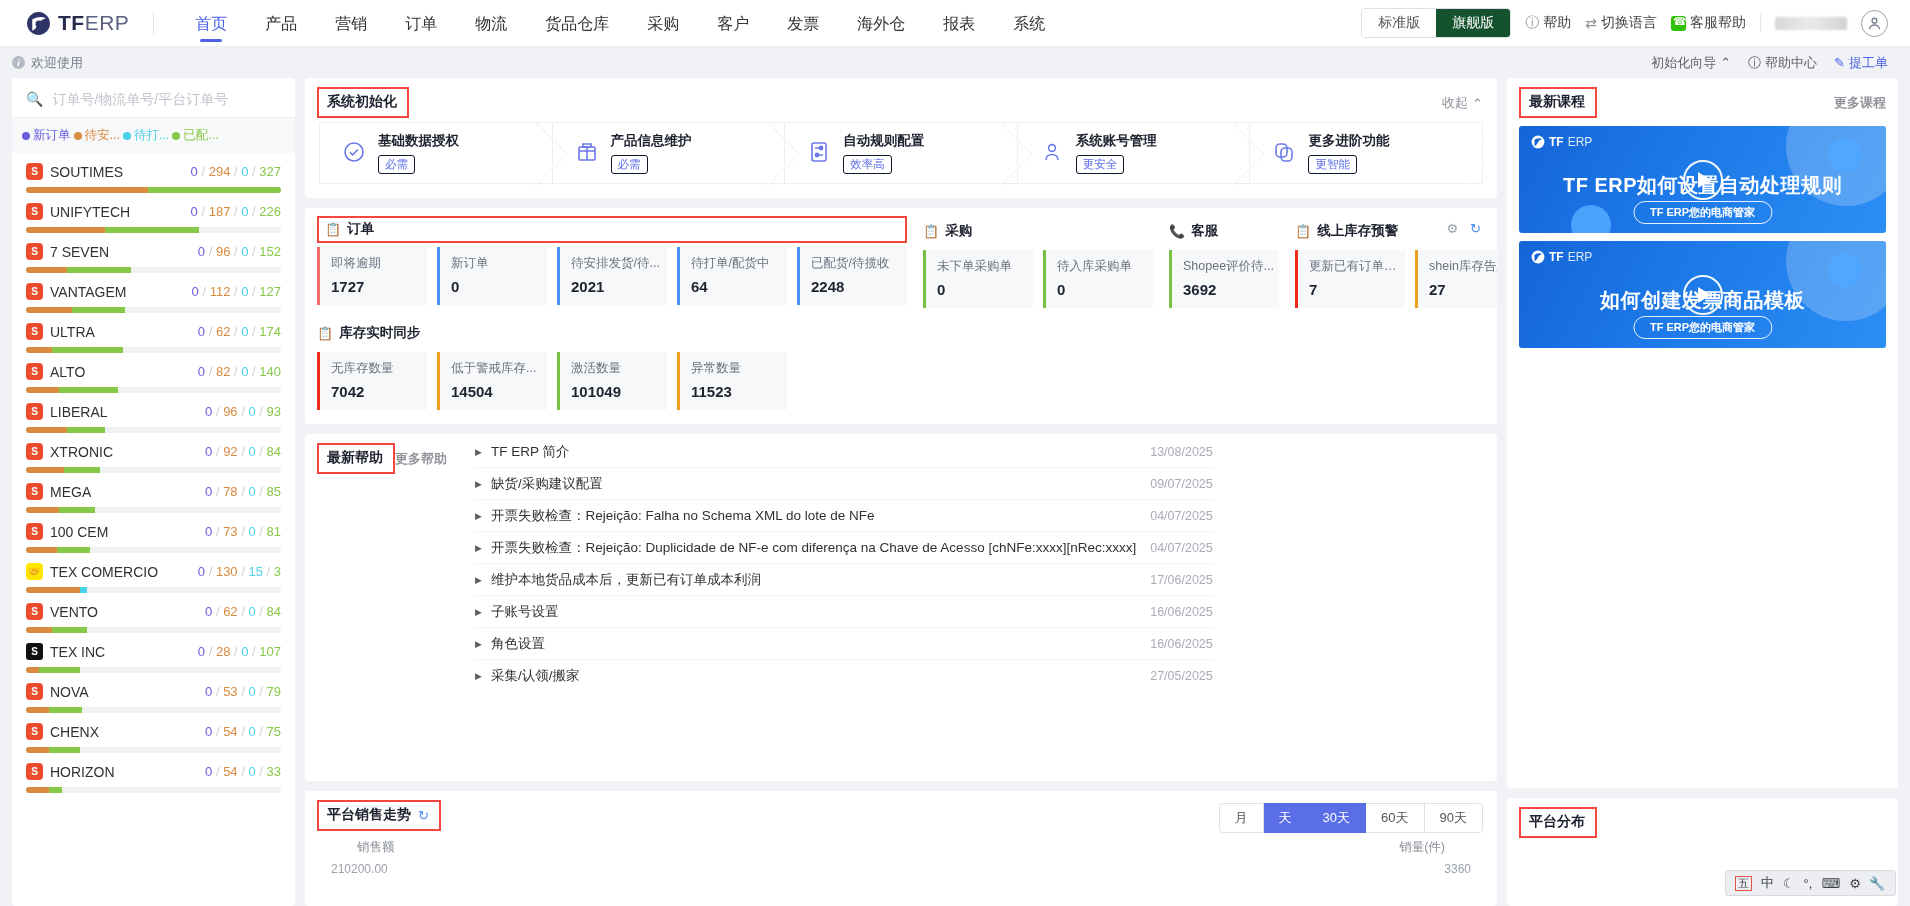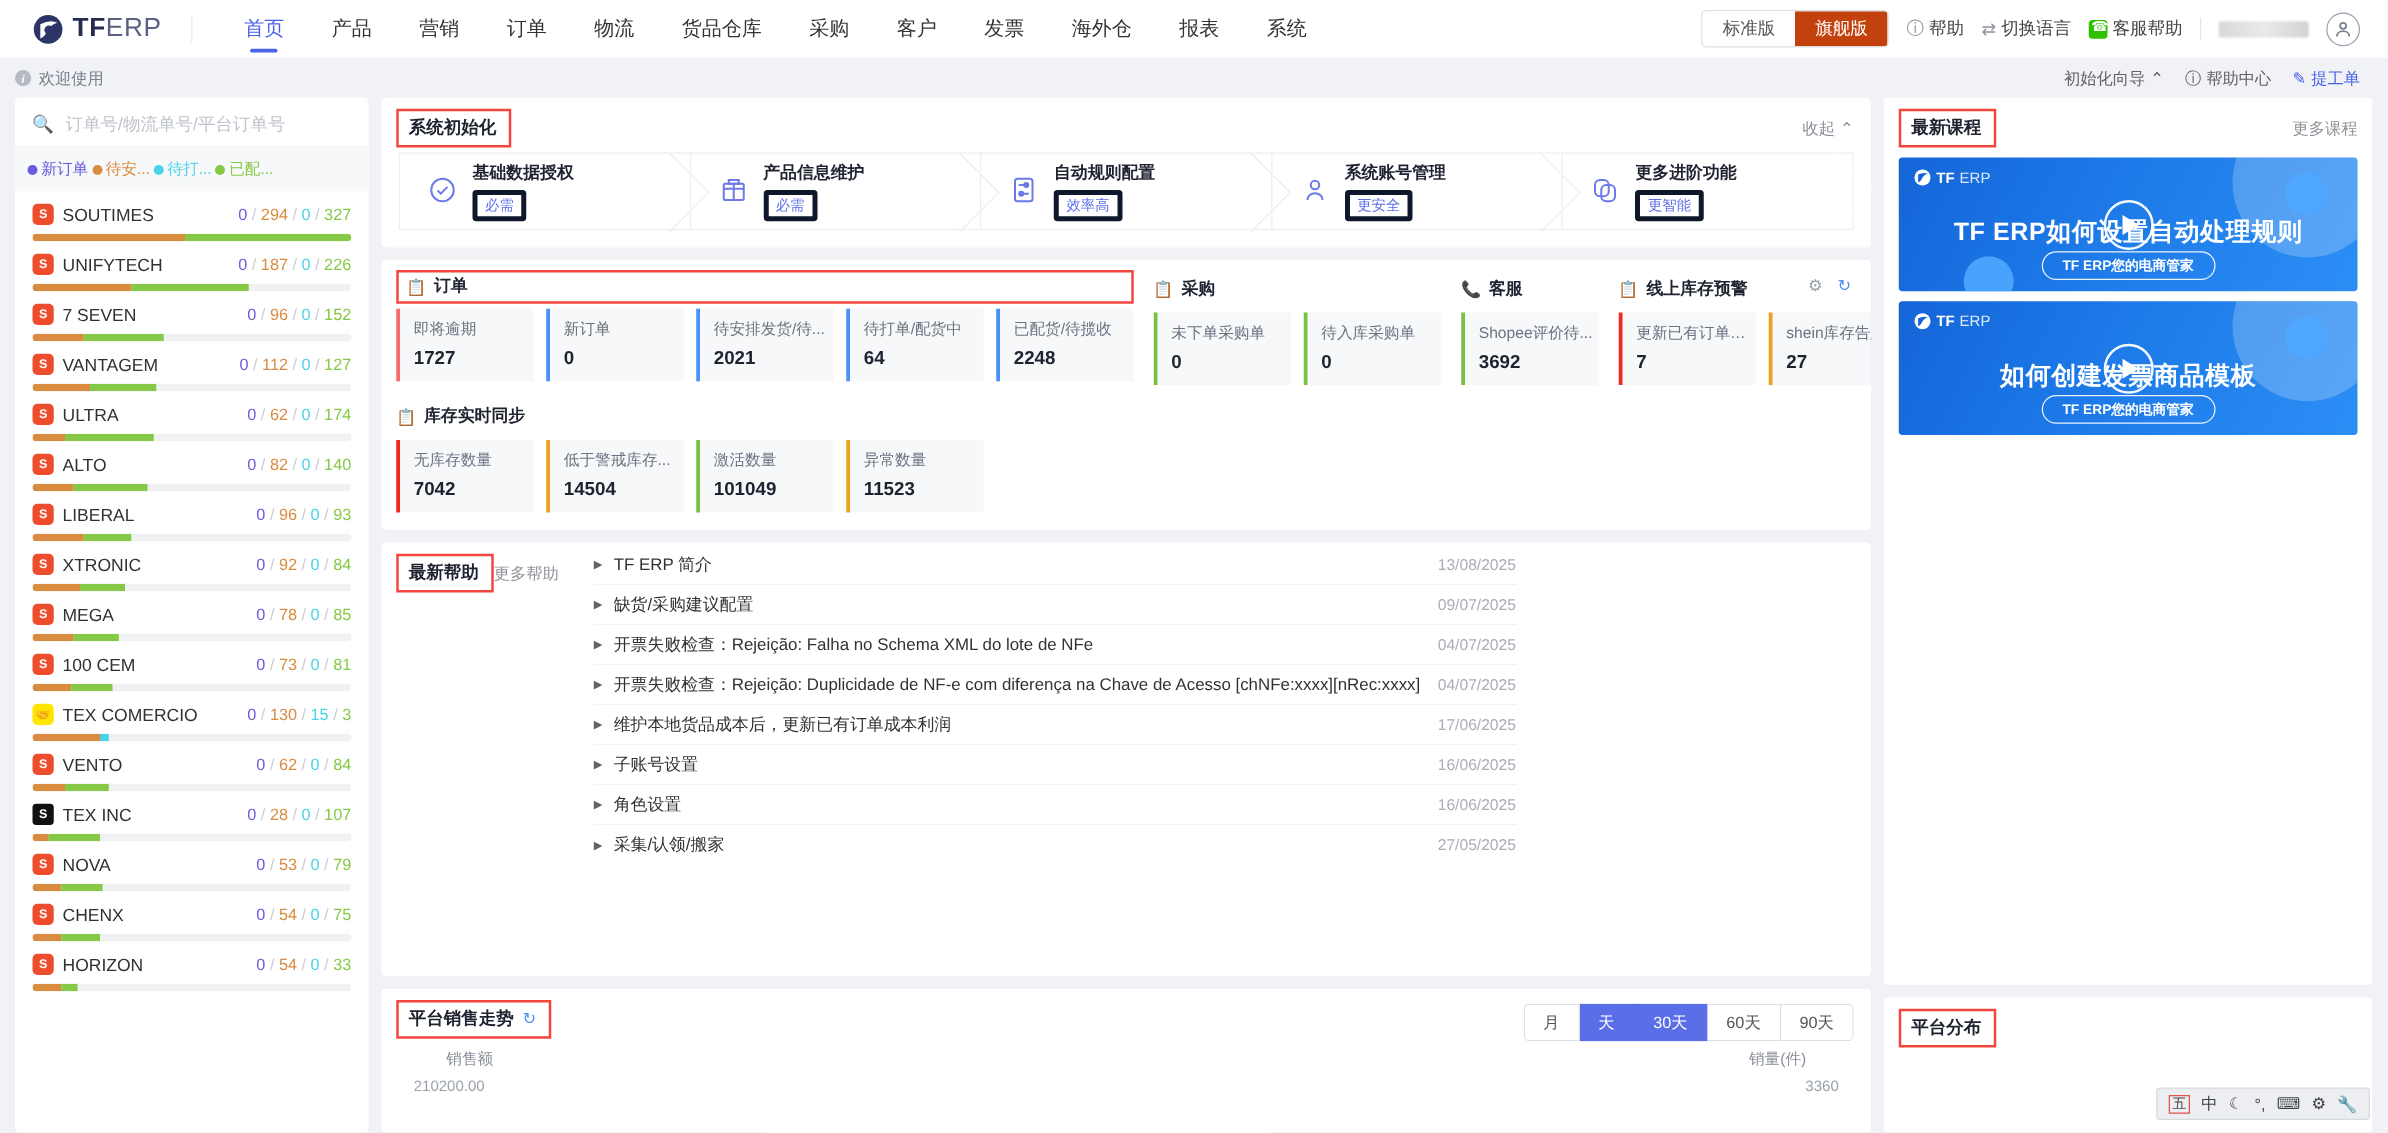--- a/index.html
+++ b/index.html
@@ -30,21 +30,21 @@
     font-size: 16px; color: #333; cursor: pointer; white-space: nowrap;
   }
   .nav-item.active { color: #4a61e8; }
   .nav-item.active::after {
     content:""; position:absolute; left:50%; transform:translateX(-50%);
     bottom: 5px; width: 22px; height: 3px; border-radius: 2px; background:#4a61e8;
   }
   .nav-right { margin-left: auto; display: flex; align-items: center; gap: 14px; }
   .seg { display: flex; border-radius: 4px; overflow: hidden; border: 1px solid #dcdfe6; }
   .seg > div { padding: 5px 16px; font-size: 14px; background: #fff; color: #555; cursor: pointer; }
-  .seg > div.on { background: #c2410c; color: #fff; border-color: #5a6ee8; }
+  .seg > div.on { background: #14532d; color: #fff; border-color: #5a6ee8; }
   .mini-link { display: flex; align-items: center; gap: 4px; font-size: 14px; color: #444; cursor: pointer; white-space: nowrap; }
   .mini-link .gi { color: #909399; }
   .wx-badge { width: 15px; height: 15px; background: #2dc100; border-radius: 3px; display:inline-block; position: relative; }
   .wx-badge::after { content:"\260E"; position:absolute; left:2px; top:-1px; font-size:11px; color:#fff; }
   .blurred { width: 72px; height: 13px; background: linear-gradient(90deg,#d8d8d8,#eaeaea,#d2d2d2); border-radius:2px; filter: blur(1px); }
   .vdiv { width:1px; height:18px; background:#e4e7ed; }
   .avatar { width: 27px; height: 27px; border-radius: 50%; border: 1.5px solid #9aa0ad; display:flex; align-items:center; justify-content:center; color:#7c828f; }
 
   
   .welcomebar {
@@ -112,21 +112,21 @@
     border:0;
   }
   .step .chev {
     position:absolute; right:-17px; top:-1px; width:34px; height:64px; z-index:3;
     pointer-events:none;
   }
   .step-ic { color:#6b7ae8; flex:none; }
   .step-body { display:flex; flex-direction:column; gap:5px; }
   .step-name { font-size:13.5px; font-weight:700; color:#1f2330; white-space:nowrap; }
   .step-tag {
-    align-self:flex-start; border:4px solid #0f172a; color:#5a6ee8;
+    align-self:flex-start; border:1px solid #0f172a; color:#5a6ee8;
     font-size:11.5px; padding:1px 6px; border-radius:3px;
   }
 
   
   .stats { padding: 8px 14px 14px 12px; position:relative; }
   .stats-tools { position:absolute; right:16px; top:13px; display:flex; gap:12px; color:#9aa0ab; }
   .grp-row { display:flex; gap:16px; }
   .grp { display:flex; flex-direction:column; }
   .grp-head { display:flex; align-items:center; gap:6px; height:30px; }
   .grp-head .gic { font-size:13px; }
@@ -135,21 +135,21 @@
   .tile {
     width:110px; height:58px; background:#f7f8fa; border-left:3px solid #5a8ff6;
     padding:8px 0 0 11px; display:flex; flex-direction:column; gap:6px;
   }
   .tile-label { font-size:12.5px; color:#6b7280; white-space:nowrap; overflow:hidden; text-overflow:ellipsis; width:95px; }
   .tile-val { font-size:15px; font-weight:700; color:#1f2330; }
 
   
   .helpcard { flex:1; display:flex; flex-direction:row; overflow:hidden; }
   .help-head { display:flex; align-items:flex-start; padding: 9px 14px 0 12px; }
-  .more-link { margin-left:auto; font-size:13px; color:#909399; cursor:pointer; padding-top:7px; }
+  .more-link { margin-left:auto; font-size:13px; color:#909399; cursor:pointer; padding-top:7px;font-weight:bold; }
   .help-rows { padding: 2px 14px 0 14px; overflow:hidden; }
   .help-row { display:flex; align-items:center; height:32px; border-bottom:1px solid #f2f3f5; font-size:13.5px; }
   .help-row:last-child { border-bottom:0; }
   .caret { color:#606266; font-size:9px; margin-right:9px; }
   .help-title { color:#303133; white-space:nowrap; overflow:hidden; text-overflow:ellipsis; }
   .help-date { margin-left:auto; color:#a8acb5; font-size:12.5px; padding-left:14px; }
 
   
   .trendcard { height:115px; overflow:hidden; position:relative; }
   .trend-head { display:flex; align-items:flex-start; padding: 9px 14px 0 12px; }

